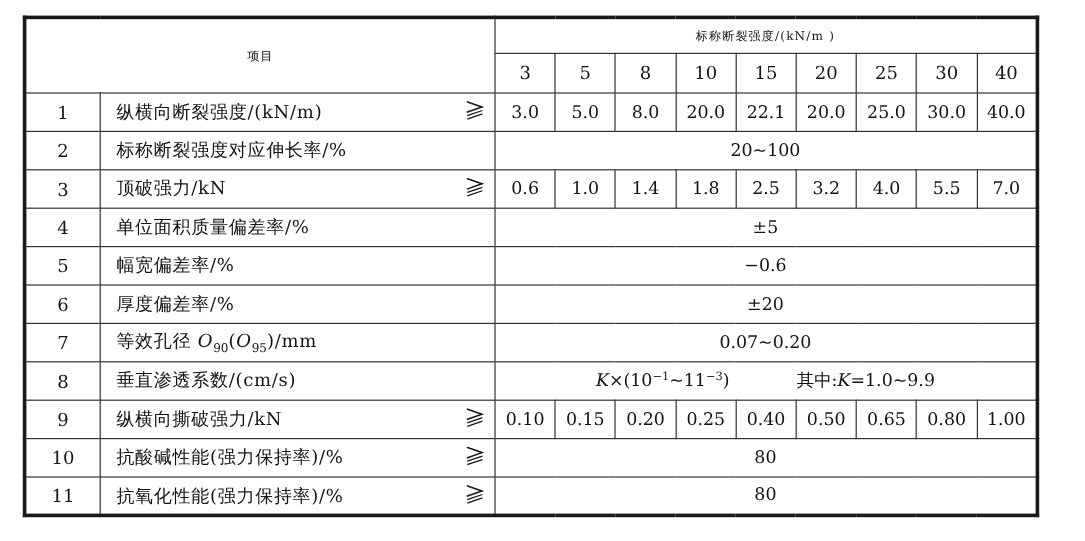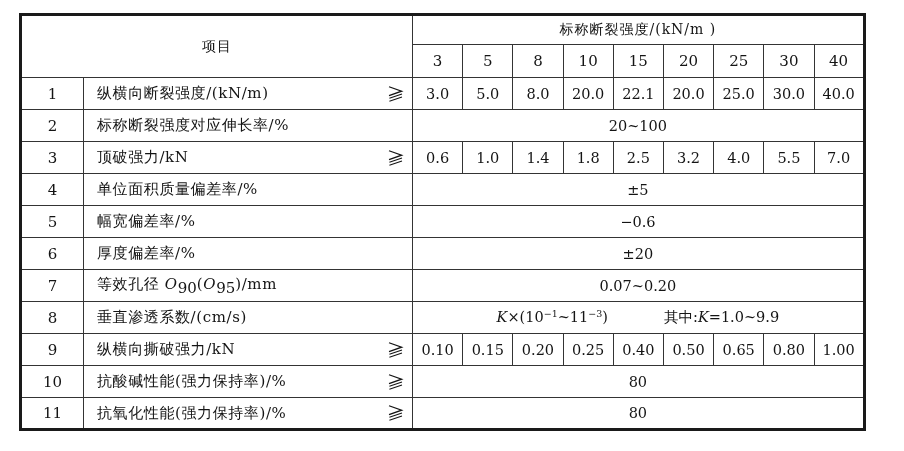--- a/index.html
+++ b/index.html
@@ -17,30 +17,30 @@
   col.c-item{width:329px}
   col.c-val{width:50.2px}
   td{
     border:1px solid #343434;
     text-align:center;vertical-align:middle;
     font-size:14.5px;padding:0;overflow:hidden;white-space:nowrap;
   }
   tr.hA{height:30px}
   tr.hB{height:33px}
   tr.r{height:32px}
-  .hdr{font-size:14px;letter-spacing:1px}
+  .hdr{font-size:10px;letter-spacing:1px}
   .num{font-size:15px}
   .grade{font-size:15px}
   td.item{padding:0}
-  .ic{display:flex;align-items:center;justify-content:space-between;padding:0 8px 0 13px}
+  .ic{display:flex;align-items:flex-start;justify-content:space-between;padding:0 8px 0 13px}
   .lbl{font-size:15px;letter-spacing:.6px;white-space:nowrap}
   .geq{flex:0 0 auto;margin-left:6px}
   .it{font-style:italic}
   .sup{font-size:9.5px;vertical-align:5px;letter-spacing:0}
-  .sub{font-size:15px;vertical-align:-4px;letter-spacing:0}
+  .sub{font-size:10px;vertical-align:-4px;letter-spacing:0}
   .kexp{font-size:14.5px}
   .kgap{display:inline-block;width:56px}
 </style>
 </head>
 <body>
 
 <div class="sheet">
 <table class="spec">
   <colgroup>
     <col class="c-num">

